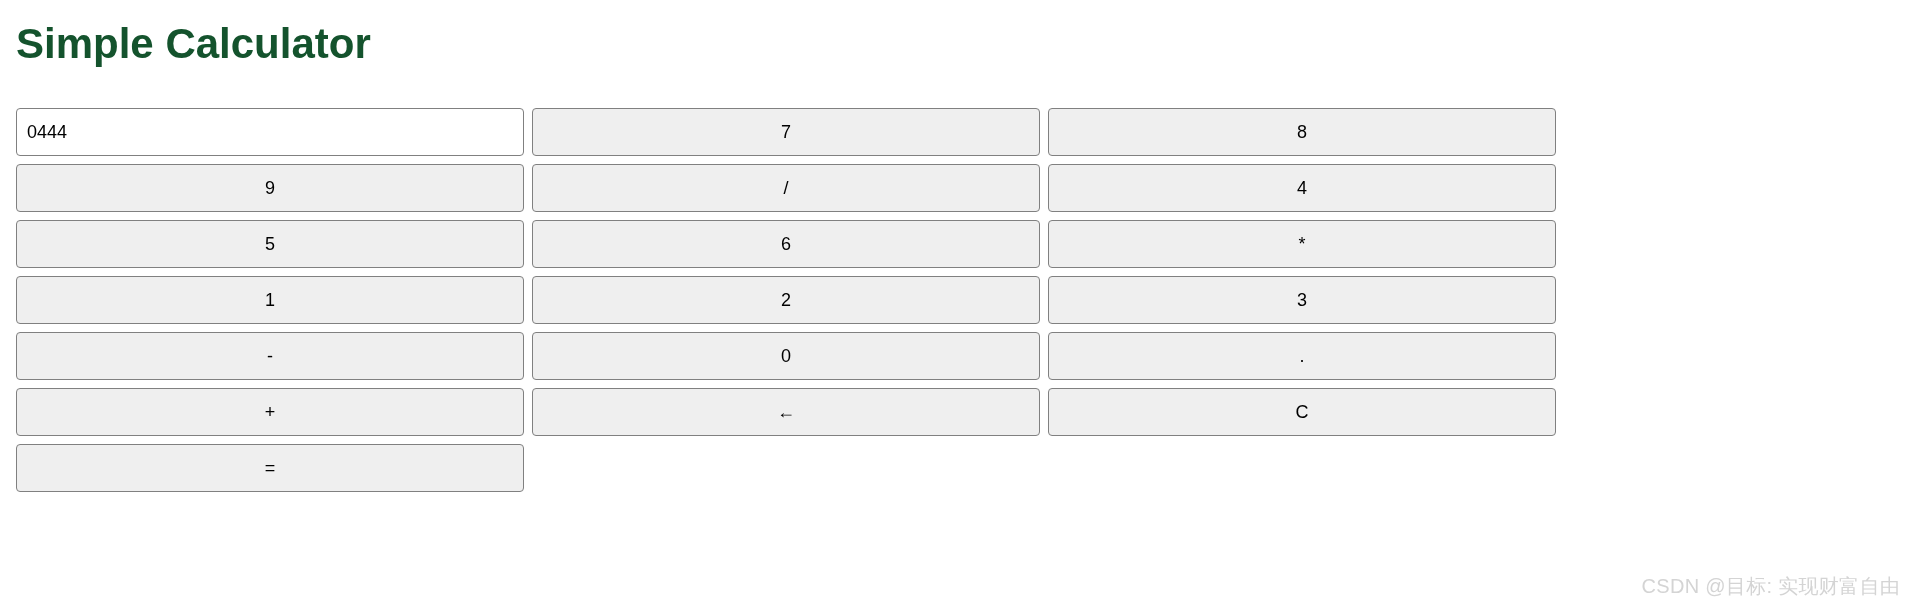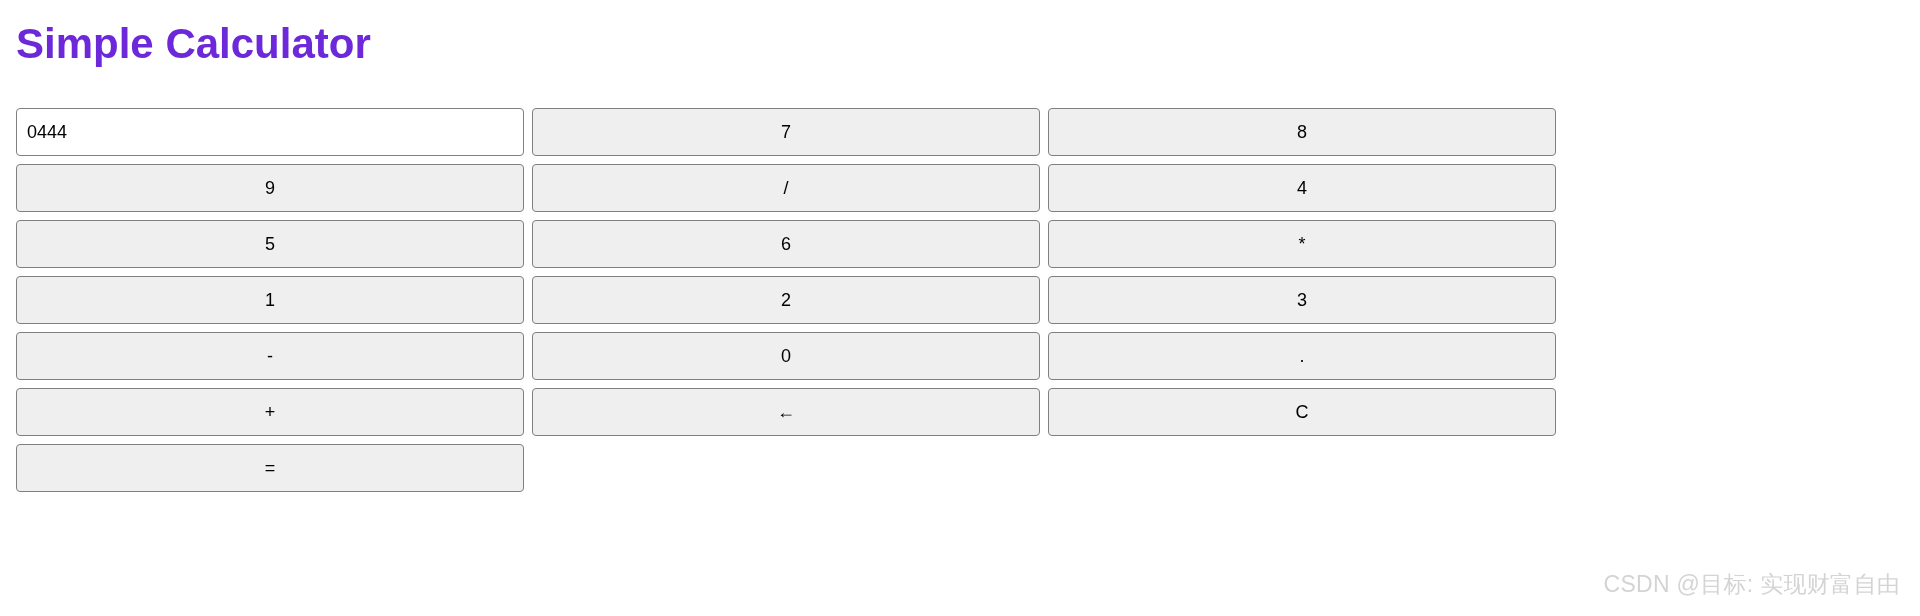--- a/index.html
+++ b/index.html
@@ -11,21 +11,21 @@
       font-family: "Segoe UI", Arial, sans-serif;
       background: #ffffff;
       padding: 12px 16px;
       width: 1920px;
       height: 616px;
       position: relative;
     }
     h1 {
       font-size: 42px;
       font-weight: 700;
-      color: #6d28d9;
+      color: #14532d;
       margin-bottom: 40px;
       margin-top: 8px;
     }
     .calc-grid {
       display: grid;
       grid-template-columns: repeat(3, 1fr);
       gap: 8px;
       width: 100%;
       max-width: 1540px;
     }
@@ -49,21 +49,21 @@
       color: #000;
       cursor: pointer;
       height: 48px;
       font-family: Arial, sans-serif;
       text-align: center;
     }
     .watermark {
       position: absolute;
       bottom: 16px;
       right: 20px;
-      font-size: 23px;
+      font-size: 20px;
       color: #d4d4d4;
       font-family: "Microsoft YaHei", Arial, sans-serif;
       letter-spacing: 0.3px;
     }
   </style>
 </head>
 <body>
 
 <h1>Simple Calculator</h1>
 

